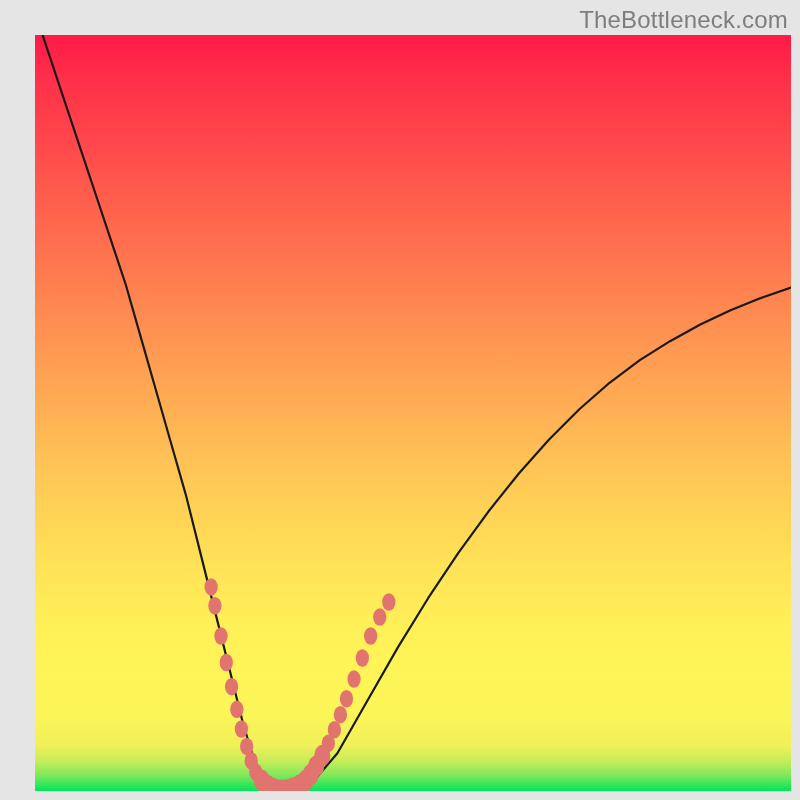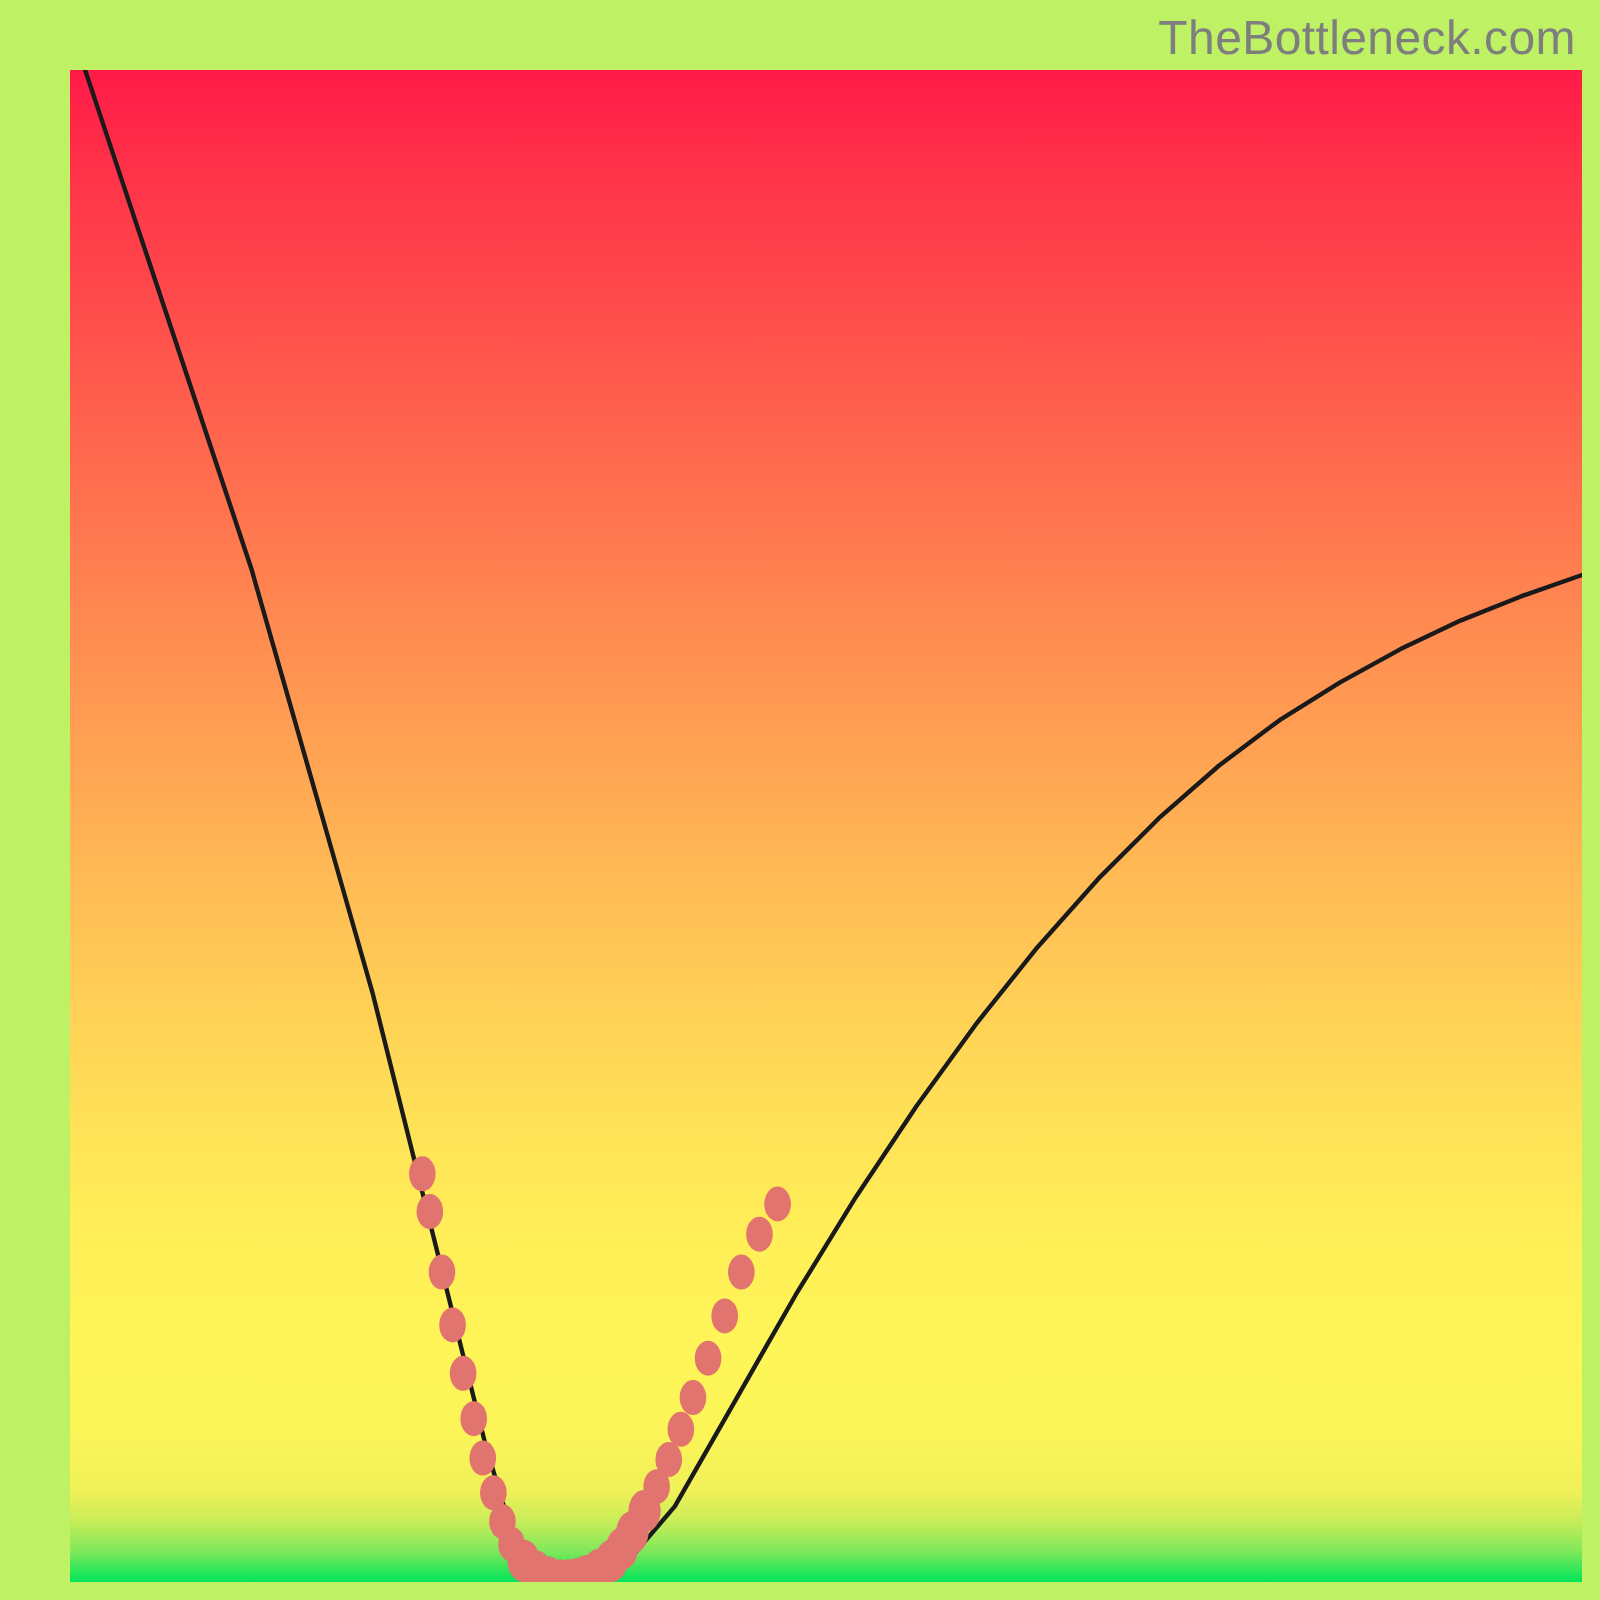--- a/index.html
+++ b/index.html
@@ -8,21 +8,21 @@
     width: 800px;
     height: 800px;
     overflow: hidden;
     background: #000;
     font-family: Arial, Helvetica, sans-serif;
   }
   .frame {
     position: relative;
     width: 800px;
     height: 800px;
-    background: #bef264;
+    background: #e5e5e5;
   }
   .plot-area {
     position: absolute;
     left: 35px;
     top: 35px;
     width: 756px;
     height: 756px;
     
     background: linear-gradient(
       to top,

